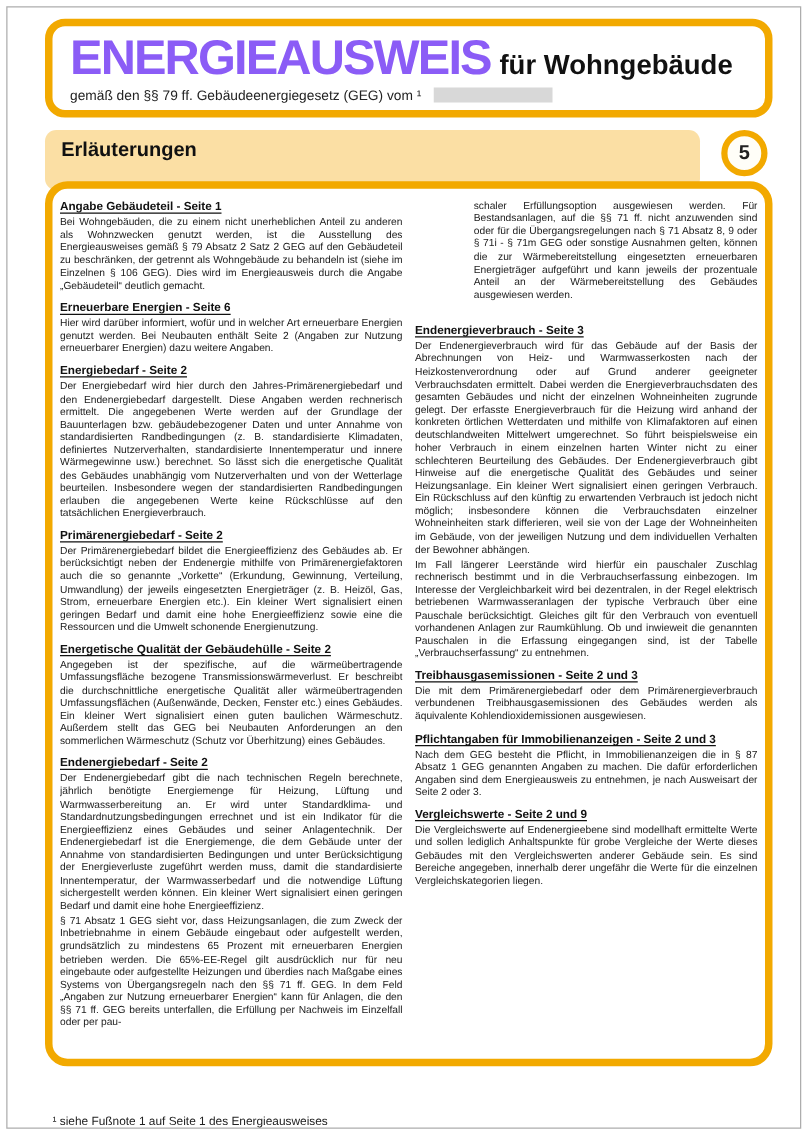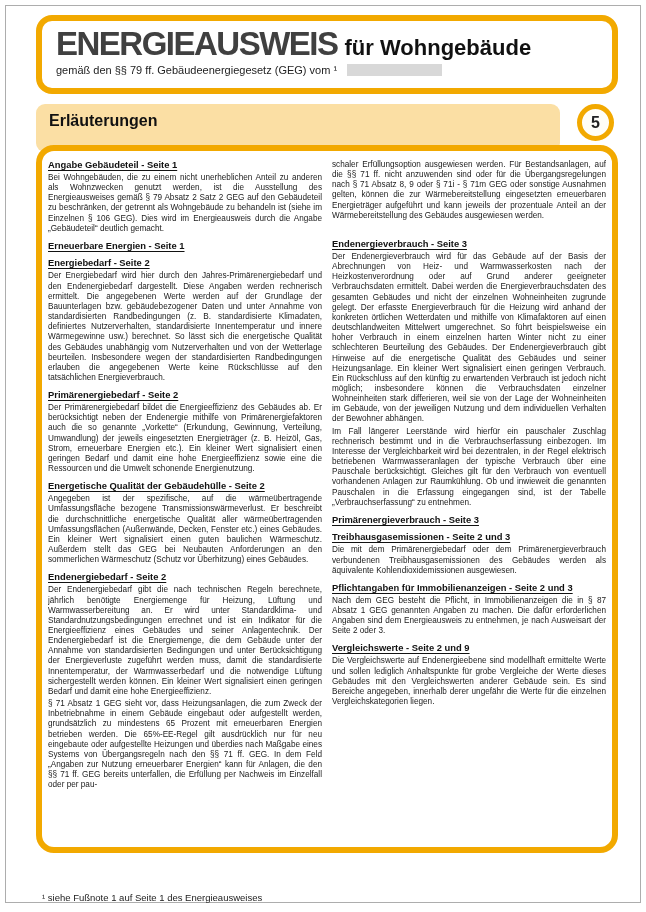--- a/index.html
+++ b/index.html
@@ -20,22 +20,22 @@
     border:1px solid var(--page-border);pointer-events:none;
   }
   
   .header-box{
     position:absolute;left:36px;top:15px;width:582px;height:79px;
     border:6px solid var(--accent);border-radius:16px;background:#fff;
     padding:4px 0 0 14px;
   }
   .title-row{white-space:nowrap;}
   .main-title{
-    display:inline;font-size:33px;font-weight:bold;letter-spacing:-1.5px;
-    color:#404040;
+    display:inline;font-size:39px;font-weight:bold;letter-spacing:-1.5px;
+    color:#8b5cf6;
   }
   .title-suffix{
     display:inline;font-size:22px;font-weight:bold;margin-left:7px;color:#111;
   }
   .law-line{font-size:11px;margin-top:1px;color:#222;}
   .date-field{
     display:inline-block;width:95px;height:12px;background:var(--field-fill);
     margin-left:10px;vertical-align:-2px;border:none;
   }
   
@@ -58,21 +58,21 @@
   }
   .col{flex:1 1 0;min-width:0;font-size:8.2px;line-height:10.15px;overflow:hidden;}
   .sec h3{
     font-size:9.4px;line-height:11.5px;font-weight:bold;color:#111;
     text-decoration:underline;text-decoration-thickness:1px;text-underline-offset:2px;
     margin:6px 0 2.5px 0;
   }
   .sec:first-child h3{margin-top:1px;}
   .sec.big-gap h3{margin-top:17px;}
   .sec p{text-align:justify;margin-bottom:2px;}
-  .cont-par{text-align:justify;margin-top:2px;}
+  .cont-par{text-align:justify;margin-top:2px;margin-left:47px;}
   
   .footnote{
     position:absolute;left:42px;top:892px;font-size:9.5px;color:#222;
   }
 </style>
 </head>
 <body>
 
 <div class="page-frame"></div>
 
@@ -93,21 +93,22 @@
 </div>
 
 <div class="content-frame">
 
   <div class="col">
     <div class="sec">
       <h3>Angabe Gebäudeteil - Seite 1</h3>
       <p>Bei Wohngebäuden, die zu einem nicht unerheblichen Anteil zu anderen als Wohnzwecken genutzt werden, ist die Ausstellung des Energieausweises gemäß § 79 Absatz 2 Satz 2 GEG auf den Gebäudeteil zu beschränken, der getrennt als Wohngebäude zu behandeln ist (siehe im Einzelnen § 106 GEG). Dies wird im Energieausweis durch die Angabe „Gebäudeteil“ deutlich gemacht.</p>
     </div>
     <div class="sec">
-      <h3>Erneuerbare Energien - Seite 1</h3>
+      <h3>Erneuerbare Energien - Seite 6</h3>
+      <p>Hier wird darüber informiert, wofür und in welcher Art erneuerbare Energien genutzt werden. Bei Neubauten enthält Seite 2 (Angaben zur Nutzung erneuerbarer Energien) dazu weitere Angaben.</p>
     </div>
     <div class="sec">
       <h3>Energiebedarf - Seite 2</h3>
       <p>Der Energiebedarf wird hier durch den Jahres-Primärenergiebedarf und den Endenergiebedarf dargestellt. Diese Angaben werden rechnerisch ermittelt. Die angegebenen Werte werden auf der Grundlage der Bauunterlagen bzw. gebäudebezogener Daten und unter Annahme von standardisierten Randbedingungen (z. B. standardisierte Klimadaten, definiertes Nutzerverhalten, standardisierte Innentemperatur und innere Wärmegewinne usw.) berechnet. So lässt sich die energetische Qualität des Gebäudes unabhängig vom Nutzerverhalten und von der Wetterlage beurteilen. Insbesondere wegen der standardisierten Randbedingungen erlauben die angegebenen Werte keine Rückschlüsse auf den tatsächlichen Energieverbrauch.</p>
     </div>
     <div class="sec">
       <h3>Primärenergiebedarf - Seite 2</h3>
       <p>Der Primärenergiebedarf bildet die Energieeffizienz des Gebäudes ab. Er berücksichtigt neben der Endenergie mithilfe von Primärenergiefaktoren auch die so genannte „Vorkette“ (Erkundung, Gewinnung, Verteilung, Umwandlung) der jeweils eingesetzten Energieträger (z. B. Heizöl, Gas, Strom, erneuerbare Energien etc.). Ein kleiner Wert signalisiert einen geringen Bedarf und damit eine hohe Energieeffizienz sowie eine die Ressourcen und die Umwelt schonende Energienutzung.</p>
     </div>
     <div class="sec">
@@ -124,21 +125,20 @@
   </div>
 
   <div class="col">
     <p class="cont-par">schaler Erfüllungsoption ausgewiesen werden. Für Bestandsanlagen, auf die §§ 71 ff. nicht anzuwenden sind oder für die Übergangsregelungen nach § 71 Absatz 8, 9 oder § 71i - § 71m GEG oder sonstige Ausnahmen gelten, können die zur Wärmebereitstellung eingesetzten erneuerbaren Energieträger aufgeführt und kann jeweils der prozentuale Anteil an der Wärmebereitstellung des Gebäudes ausgewiesen werden.</p>
     <div class="sec big-gap">
       <h3>Endenergieverbrauch - Seite 3</h3>
       <p>Der Endenergieverbrauch wird für das Gebäude auf der Basis der Abrechnungen von Heiz- und Warmwasserkosten nach der Heizkostenverordnung oder auf Grund anderer geeigneter Verbrauchsdaten ermittelt. Dabei werden die Energieverbrauchsdaten des gesamten Gebäudes und nicht der einzelnen Wohneinheiten zugrunde gelegt. Der erfasste Energieverbrauch für die Heizung wird anhand der konkreten örtlichen Wetterdaten und mithilfe von Klimafaktoren auf einen deutschlandweiten Mittelwert umgerechnet. So führt beispielsweise ein hoher Verbrauch in einem einzelnen harten Winter nicht zu einer schlechteren Beurteilung des Gebäudes. Der Endenergieverbrauch gibt Hinweise auf die energetische Qualität des Gebäudes und seiner Heizungsanlage. Ein kleiner Wert signalisiert einen geringen Verbrauch. Ein Rückschluss auf den künftig zu erwartenden Verbrauch ist jedoch nicht möglich; insbesondere können die Verbrauchsdaten einzelner Wohneinheiten stark differieren, weil sie von der Lage der Wohneinheiten im Gebäude, von der jeweiligen Nutzung und dem individuellen Verhalten der Bewohner abhängen.</p>
       <p>Im Fall längerer Leerstände wird hierfür ein pauschaler Zuschlag rechnerisch bestimmt und in die Verbrauchserfassung einbezogen. Im Interesse der Vergleichbarkeit wird bei dezentralen, in der Regel elektrisch betriebenen Warmwasseranlagen der typische Verbrauch über eine Pauschale berücksichtigt. Gleiches gilt für den Verbrauch von eventuell vorhandenen Anlagen zur Raumkühlung. Ob und inwieweit die genannten Pauschalen in die Erfassung eingegangen sind, ist der Tabelle „Verbrauchserfassung“ zu entnehmen.</p>
     </div>
     <div class="sec">
-      <h3>Primärenergieverbrauch - Seite 3</h3>
     </div>
     <div class="sec">
       <h3>Treibhausgasemissionen - Seite 2 und 3</h3>
       <p>Die mit dem Primärenergiebedarf oder dem Primärenergieverbrauch verbundenen Treibhausgasemissionen des Gebäudes werden als äquivalente Kohlendioxidemissionen ausgewiesen.</p>
     </div>
     <div class="sec">
       <h3>Pflichtangaben für Immobilienanzeigen - Seite 2 und 3</h3>
       <p>Nach dem GEG besteht die Pflicht, in Immobilienanzeigen die in § 87 Absatz 1 GEG genannten Angaben zu machen. Die dafür erforderlichen Angaben sind dem Energieausweis zu entnehmen, je nach Ausweisart der Seite 2 oder 3.</p>
     </div>
     <div class="sec">

